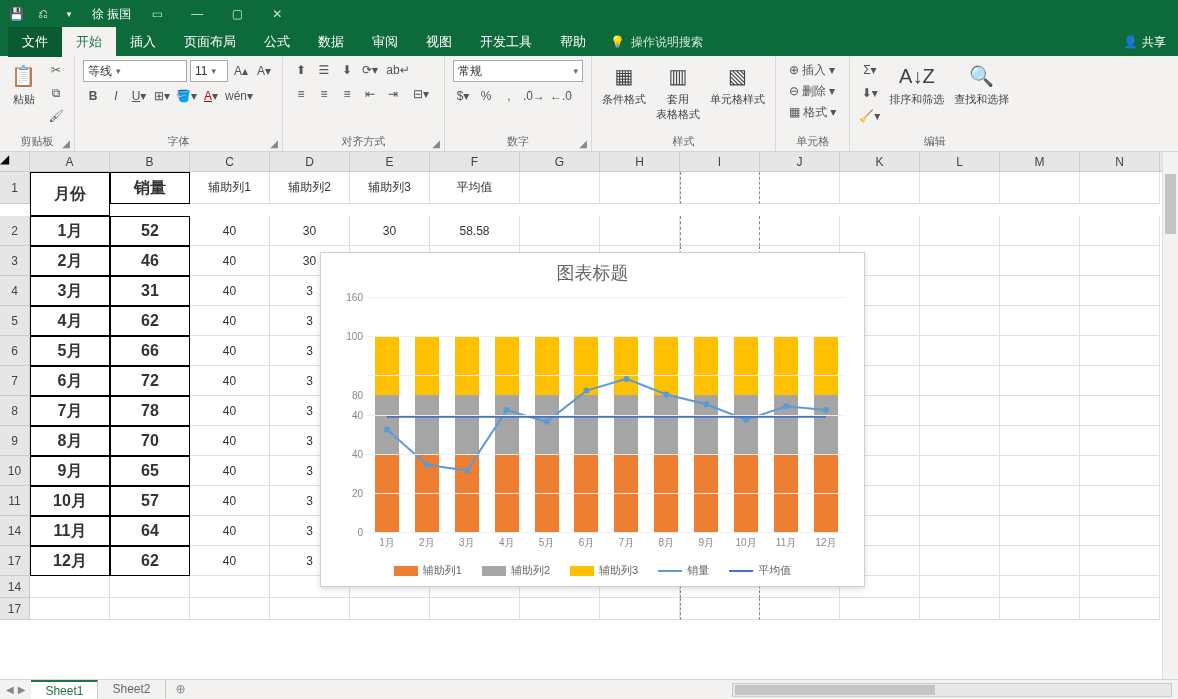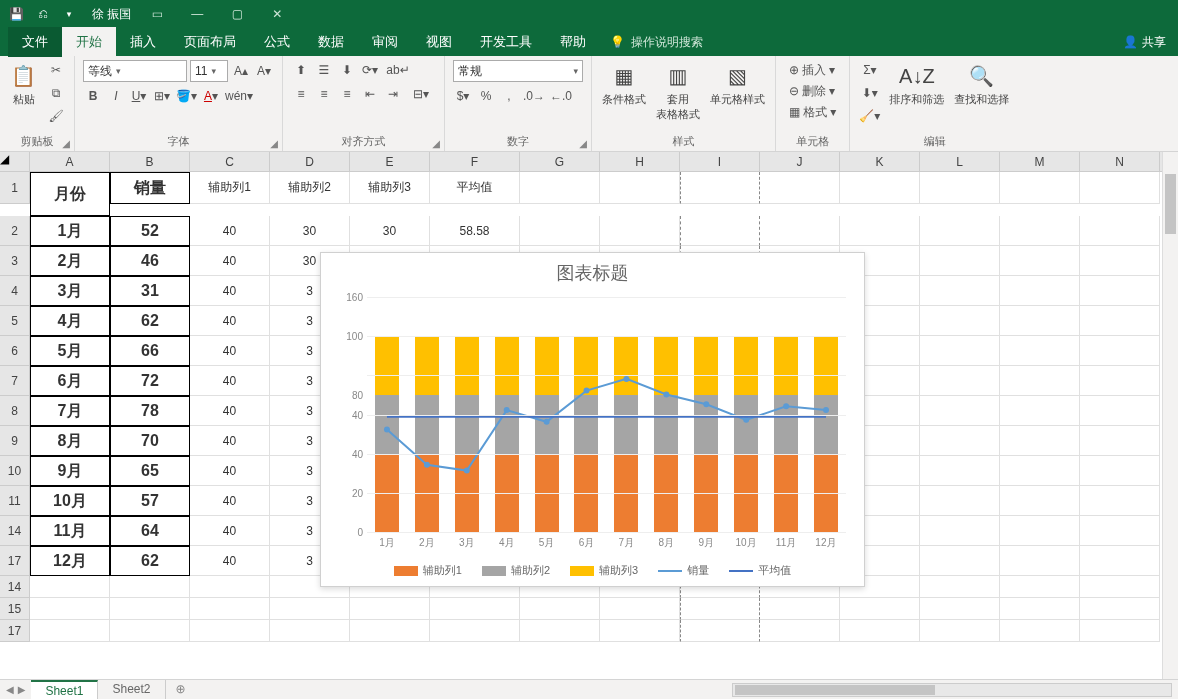--- a/index.html
+++ b/index.html
@@ -492,37 +492,20 @@
         <div class="cell" style="width: 80px; height: 30px;"></div>
         <div class="cell col-sel" style="width: 80px; height: 30px;"></div>
         <div class="cell" style="width: 80px; height: 30px;"></div>
         <div class="cell" style="width: 80px; height: 30px;"></div>
         <div class="cell" style="width: 80px; height: 30px;"></div>
         <div class="cell" style="width: 80px; height: 30px;"></div>
         <div class="cell" style="width: 80px; height: 30px;"></div>
       </div>
       <div class="gridrow">
         <div class="rh" style="height: 22px;">14</div>
-        <div class="cell" style="width: 80px; height: 22px;"></div>
-        <div class="cell" style="width: 80px; height: 22px;"></div>
-        <div class="cell" style="width: 80px; height: 22px;"></div>
-        <div class="cell" style="width: 80px; height: 22px;"></div>
-        <div class="cell" style="width: 80px; height: 22px;"></div>
-        <div class="cell" style="width: 90px; height: 22px;"></div>
-        <div class="cell" style="width: 80px; height: 22px;"></div>
-        <div class="cell" style="width: 80px; height: 22px;"></div>
-        <div class="cell col-sel" style="width: 80px; height: 22px;"></div>
-        <div class="cell" style="width: 80px; height: 22px;"></div>
-        <div class="cell" style="width: 80px; height: 22px;"></div>
-        <div class="cell" style="width: 80px; height: 22px;"></div>
-        <div class="cell" style="width: 80px; height: 22px;"></div>
-        <div class="cell" style="width: 80px; height: 22px;"></div>
-      </div>
-      <div class="gridrow">
-        <div class="rh" style="height: 22px;">15</div>
         <div class="cell" style="width: 80px; height: 22px;"></div>
         <div class="cell" style="width: 80px; height: 22px;"></div>
         <div class="cell" style="width: 80px; height: 22px;"></div>
         <div class="cell" style="width: 80px; height: 22px;"></div>
         <div class="cell" style="width: 80px; height: 22px;"></div>
         <div class="cell" style="width: 90px; height: 22px;"></div>
         <div class="cell" style="width: 80px; height: 22px;"></div>
         <div class="cell" style="width: 80px; height: 22px;"></div>
         <div class="cell col-sel" style="width: 80px; height: 22px;"></div>
         <div class="cell" style="width: 80px; height: 22px;"></div>

